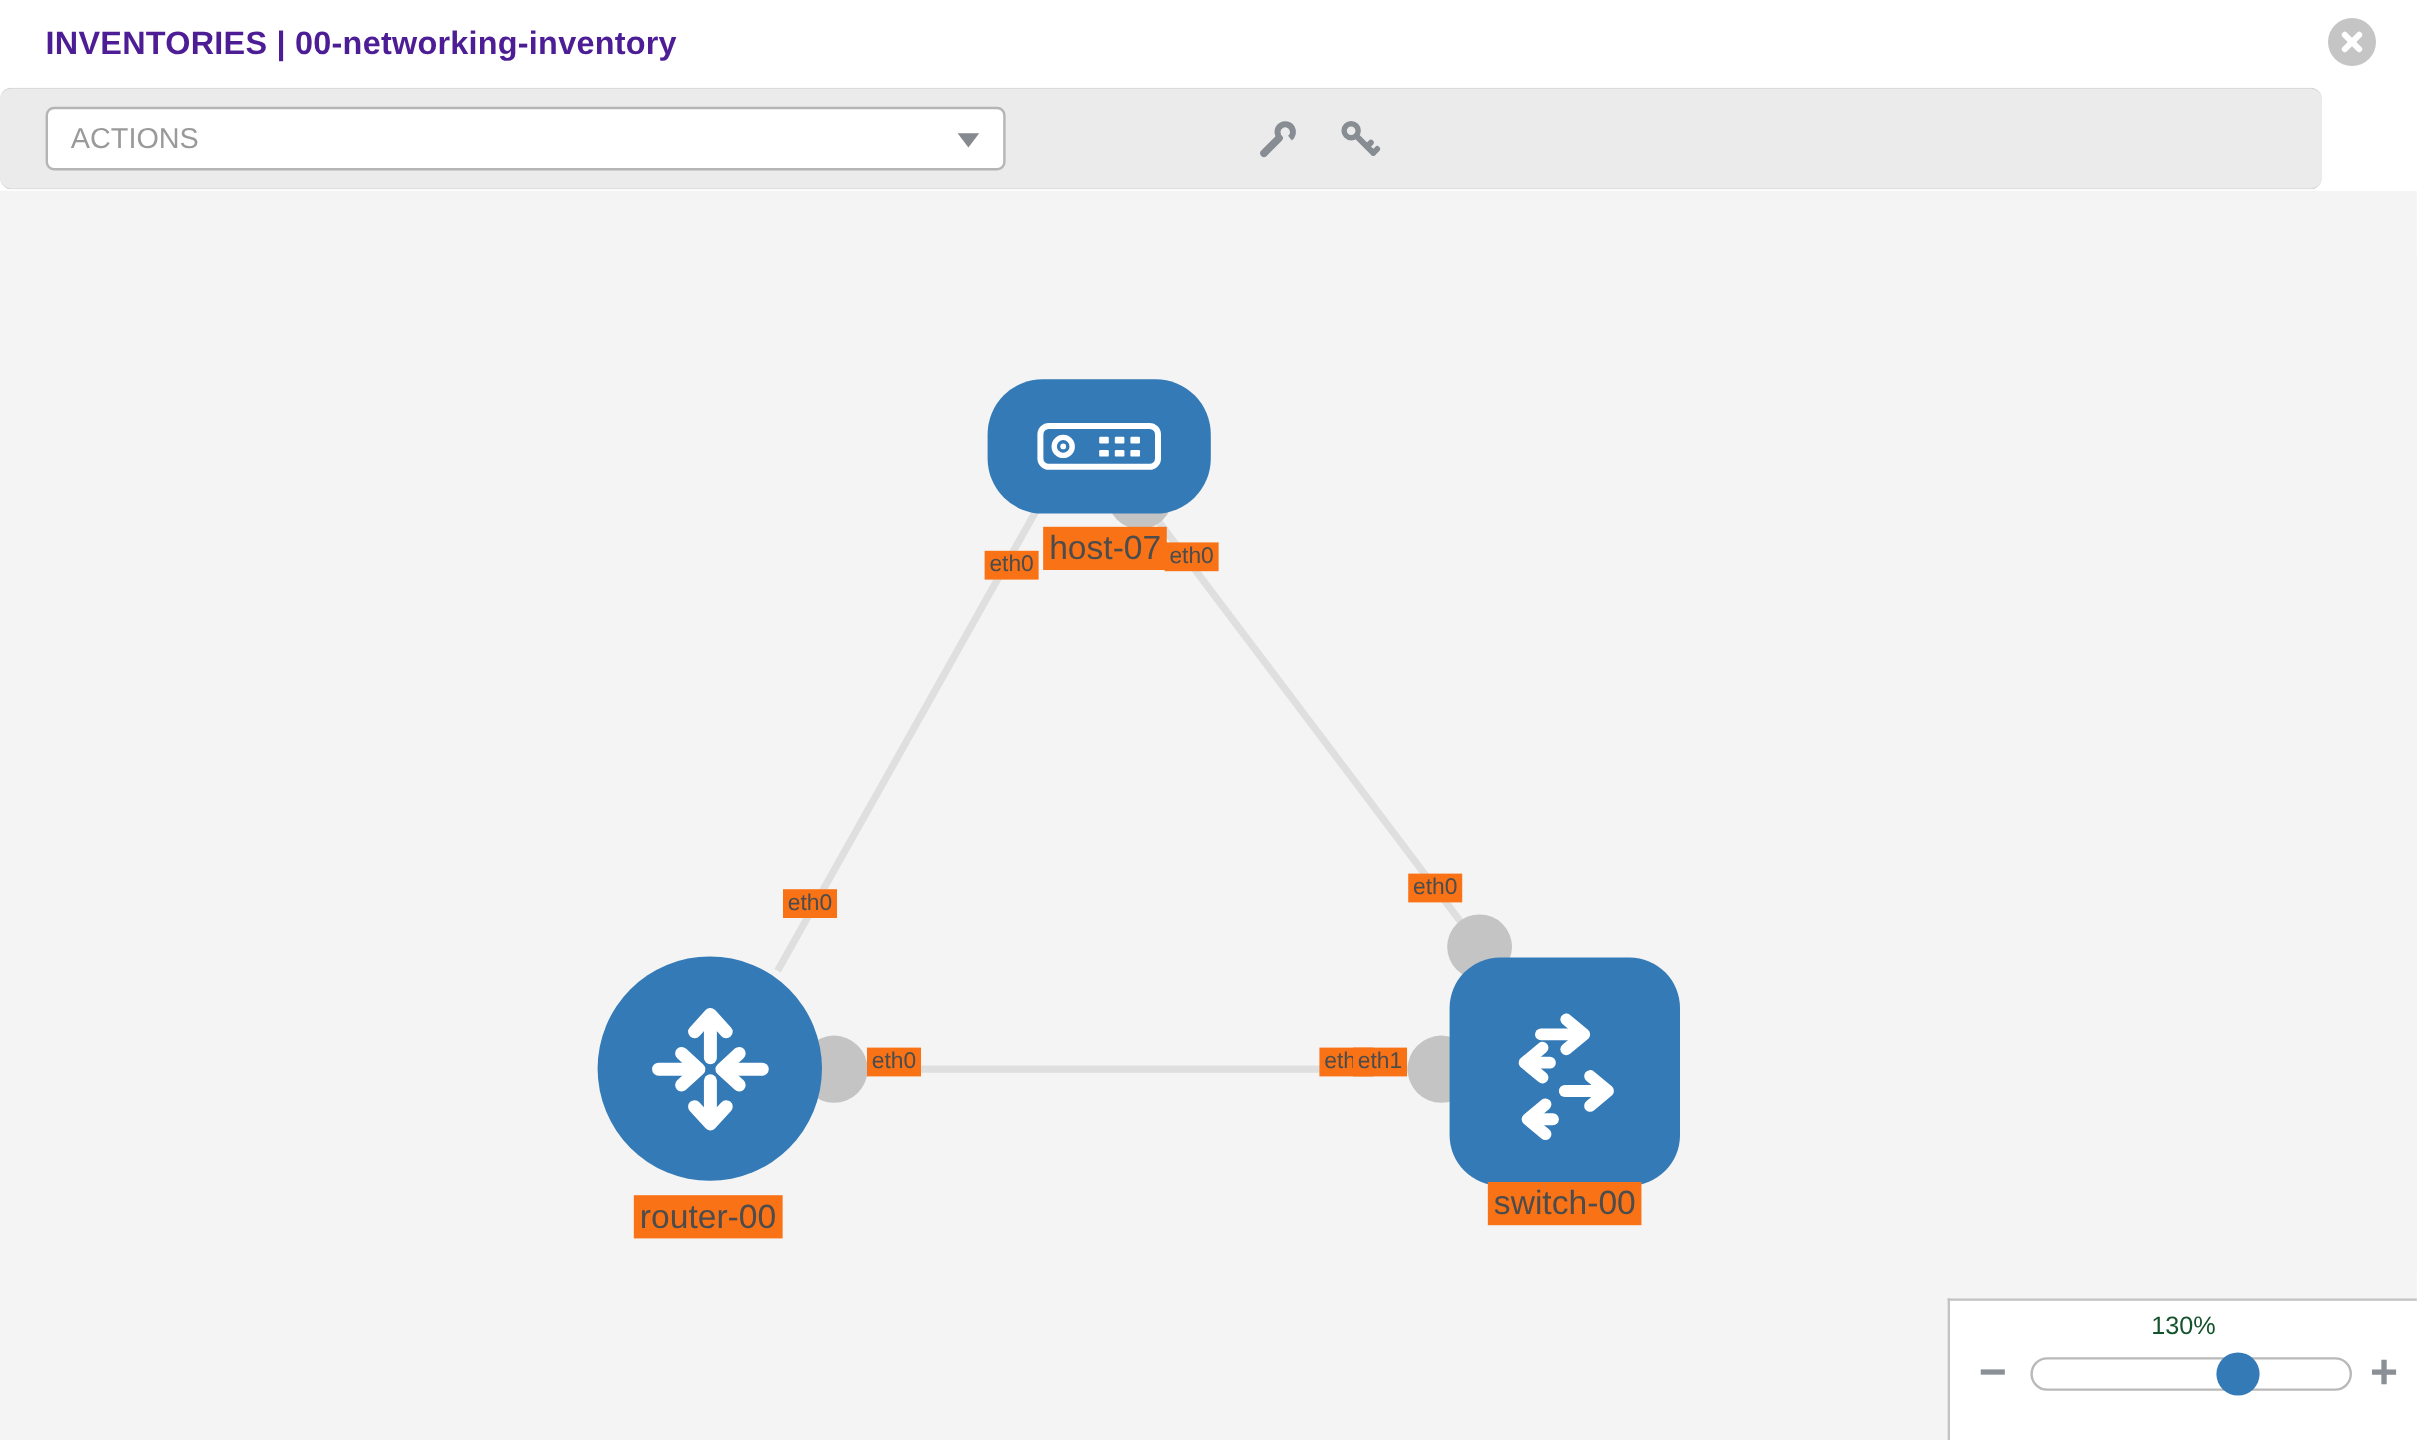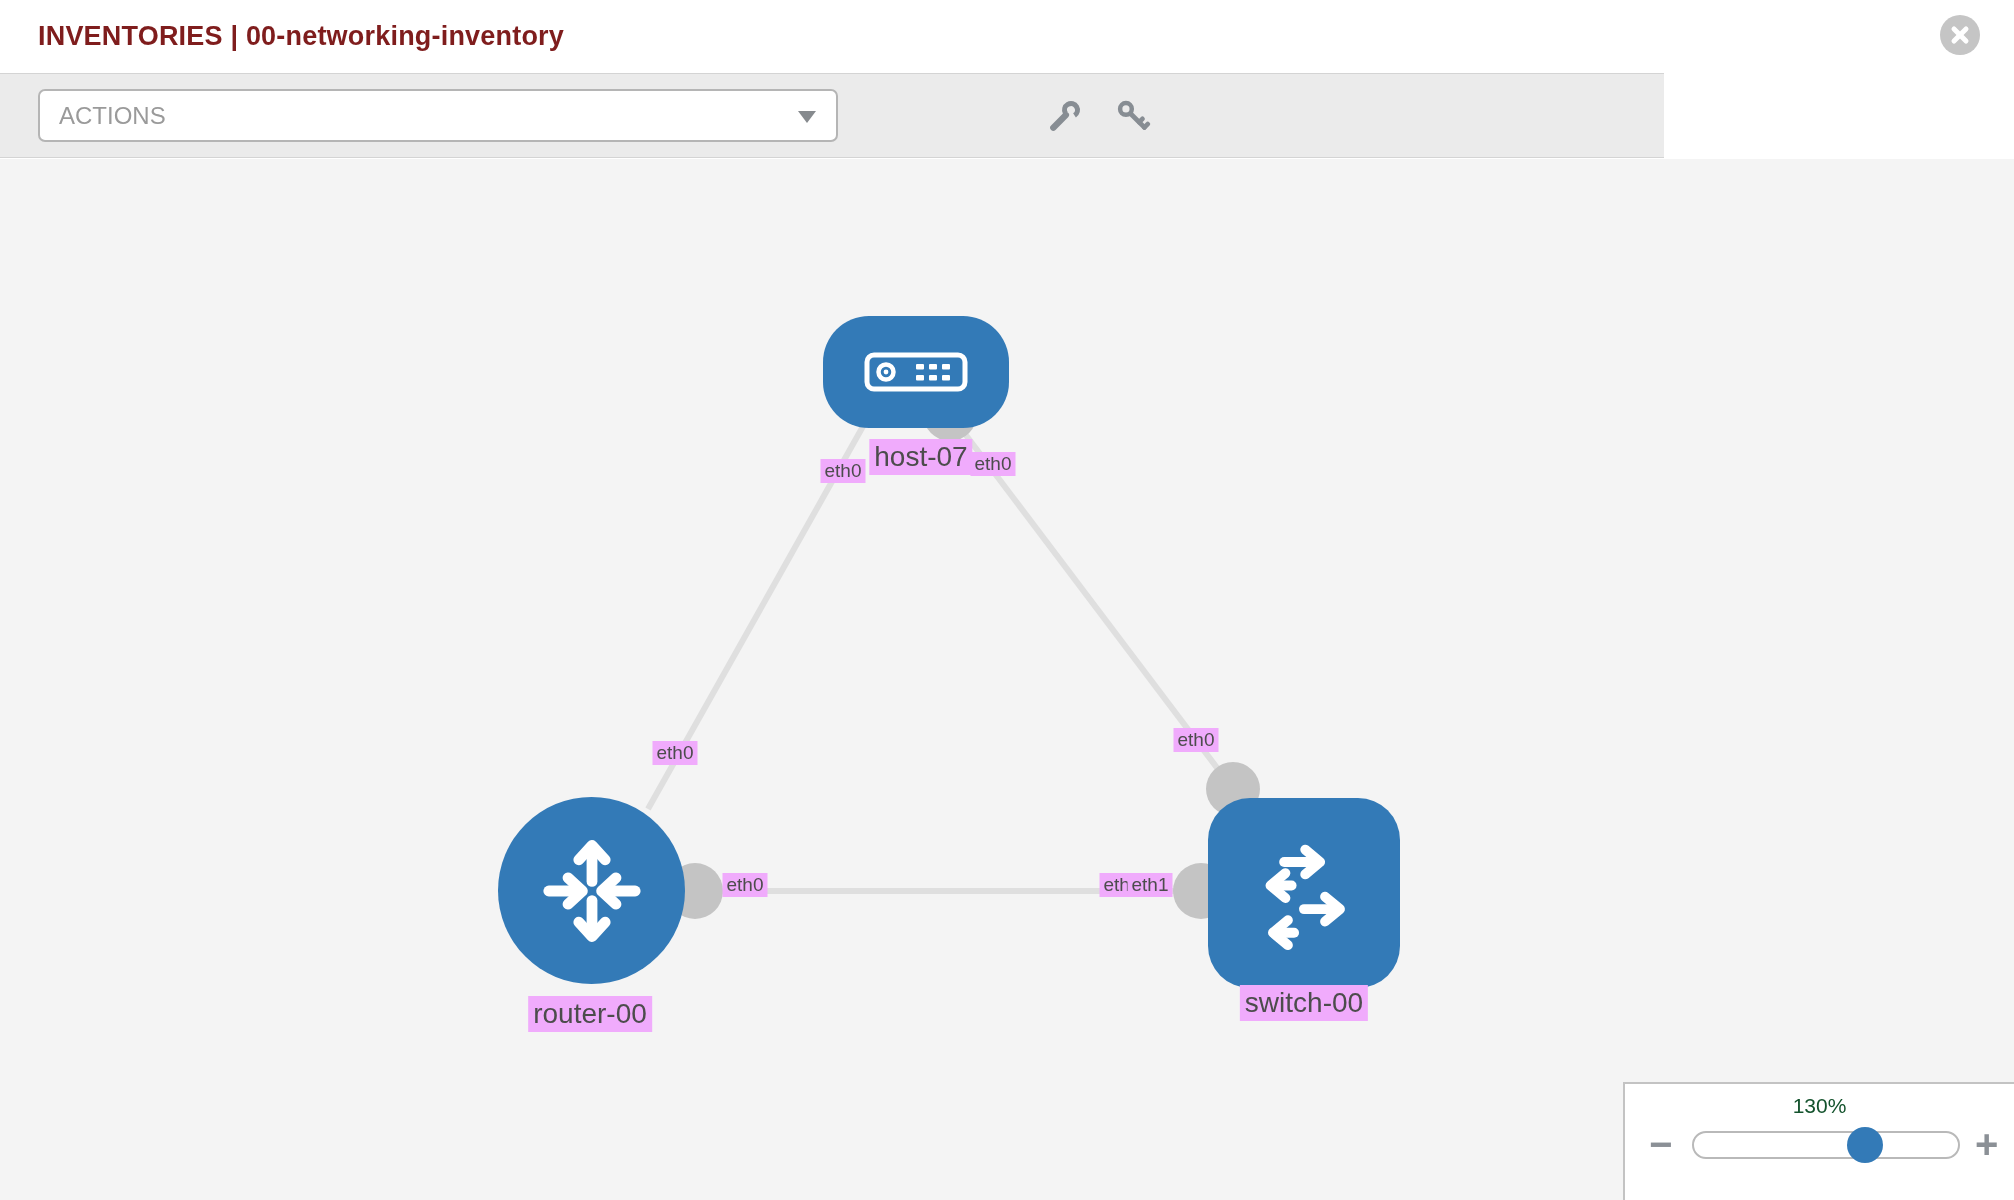--- a/index.html
+++ b/index.html
@@ -2,28 +2,28 @@
 <html><head>
 <meta charset="utf-8">
 <style>
   * { margin:0; padding:0; box-sizing:border-box; }
   html,body { width:2014px; height:1200px; overflow:hidden; background:#fff;
     font-family:"Liberation Sans", sans-serif; }
 
   
   .header { position:absolute; left:0; top:0; width:2014px; height:73px; background:#ffffff; }
   .page-title { position:absolute; left:38px; top:0; line-height:73px;
-    font-size:27px; font-weight:bold; color:#7f1d1d; letter-spacing:0.2px; }
+    font-size:27px; font-weight:bold; color:#4c1d95; letter-spacing:0.2px; }
   .close-btn { position:absolute; right:34px; top:15px; width:40px; height:40px;
     border-radius:50%; background:#c5c5c5; cursor:pointer;
     display:flex; align-items:center; justify-content:center; }
 
   
-  .toolbar { position:absolute; left:0; top:73px; width:1664px; height:85px;
-    background:#ebebeb; border-top:1px solid #d4d4d4; border-bottom:1px solid #d4d4d4; }
+  .toolbar { position:absolute; left:0; top:73px; width:1935px; height:85px;
+    background:#ebebeb; border-top:1px solid #d4d4d4; border-bottom:1px solid #d4d4d4;border-radius:10px; }
   .select-box { position:absolute; top:15px; height:53px; background:#fff;
     border:2px solid #b5b5b5; border-radius:7px; display:flex; align-items:center;
     padding-left:19px; color:#9a9a9a; font-size:24px; cursor:pointer; }
   .select-actions { left:38px;  width:800px; }
   .select-search  { left:1185px; width:806px; }
   .caret { position:absolute; right:20px; top:50%; margin-top:-5px; width:0; height:0;
     border-left:9px solid transparent; border-right:9px solid transparent;
     border-top:12px solid #868a8e; }
   .tool-icon { position:absolute; top:24px; width:36px; height:36px; cursor:pointer; }
   .tool-wrench { left:1047px; }
@@ -34,21 +34,21 @@
     background:#f4f4f4; }
   .links-svg { position:absolute; left:0; top:0; z-index:1; }
 
   .node { position:absolute; z-index:2; background:#337ab7; cursor:pointer;
     display:flex; align-items:center; justify-content:center; }
   .node-host   { left:823px;  top:157px; width:186px; height:112px; border-radius:46px; }
   .node-router { left:498px;  top:638px; width:187px; height:187px; border-radius:50%; }
   .node-switch { left:1208px; top:639px; width:192px; height:190px; border-radius:42px; }
 
   .lbl { position:absolute; z-index:5; transform:translate(-50%,-50%);
-    background:#f0abfc; color:#4c4c4c; white-space:nowrap; }
+    background:#f97316; color:#4c4c4c; white-space:nowrap; }
   .node-lbl { font-size:28px; padding:2px 5px; }
   .if-lbl   { font-size:19px; padding:1px 4px; }
 
   
   .lbl-host   { left:921px;  top:298px; }
   .lbl-router { left:590px;  top:855px; }
   .lbl-switch { left:1304px; top:844px; }
   .if-host-left   { left:843px;  top:312px; }
   .if-host-right  { left:993px;  top:305px; }
   .if-router-top  { left:675px;  top:594px; }

